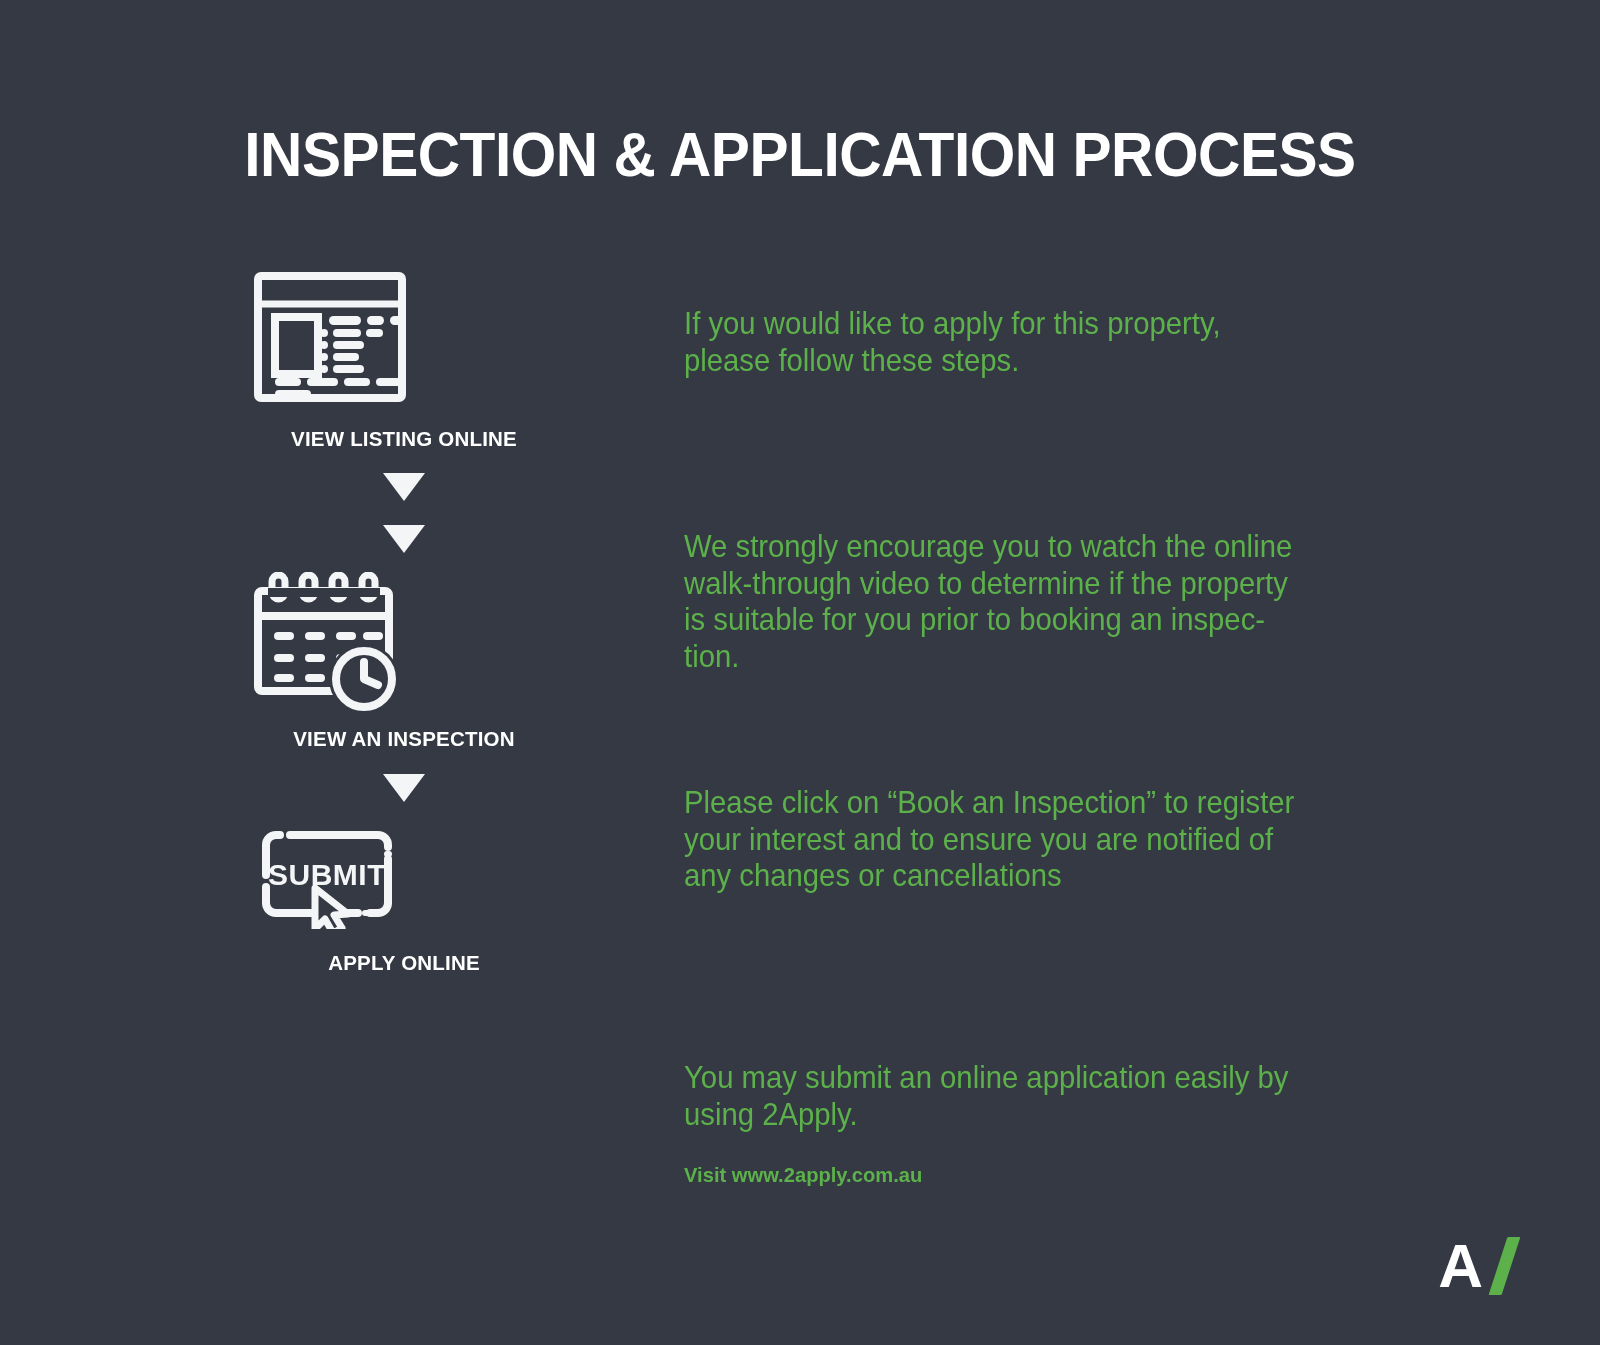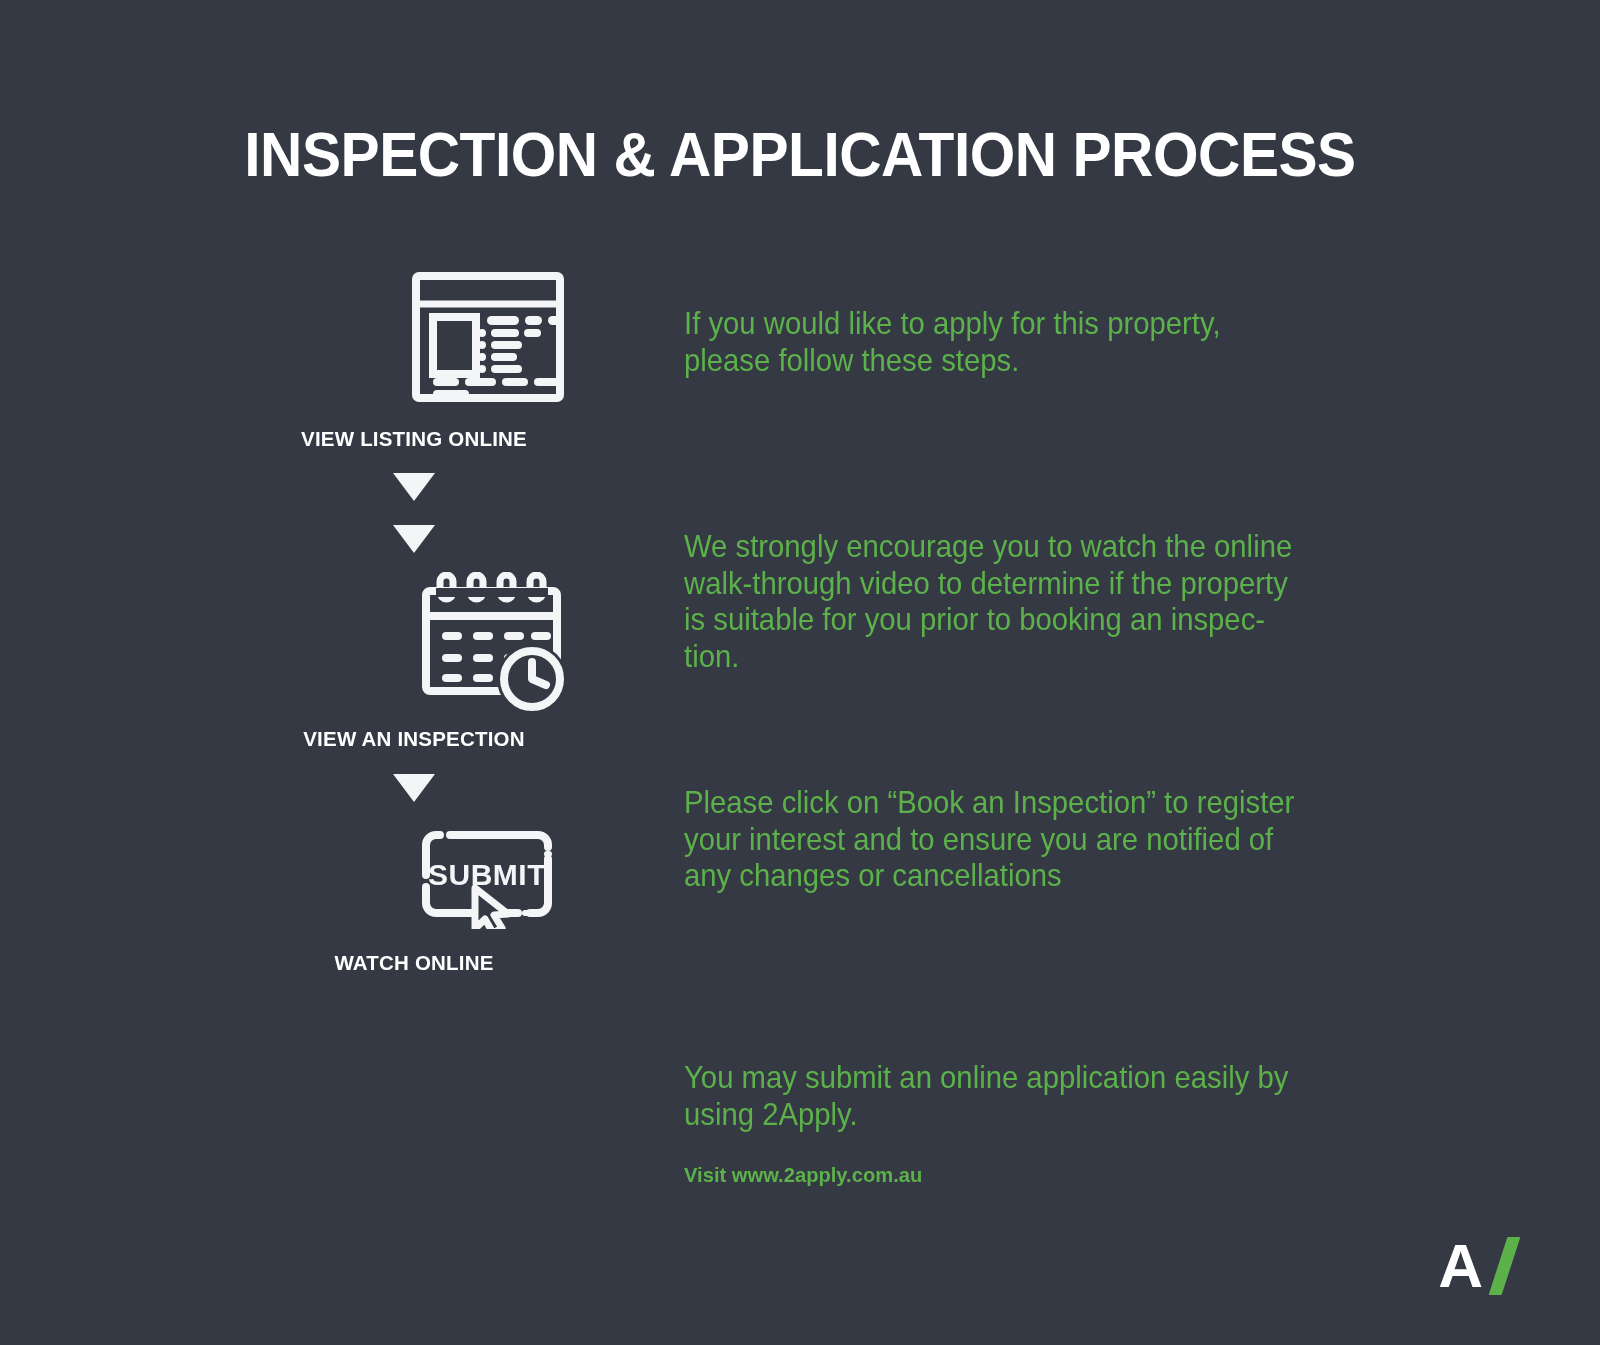--- a/index.html
+++ b/index.html
@@ -35,35 +35,35 @@
     font-weight: bold;
     font-size: 63px;
     letter-spacing: -0.5px;
     transform: scaleX(0.93);
     white-space: nowrap;
   }
 
   
   .steps {
     position: absolute;
-    left: 264px;
+    left: 254px;
     top: 262px;
     width: 300px;
   }
 
   .step {
     position: relative;
     width: 300px;
     text-align: center;
   }
 
   .step-icon {
     display: flex;
     align-items: center;
-    justify-content: flex-end;
+    justify-content: flex-start;
     height: 150px;
   }
 
   .step-label {
     color: #ffffff;
     font-family: "Liberation Sans", sans-serif;
     font-weight: bold;
     font-size: 20.5px;
     letter-spacing: 0.2px;
     line-height: 26px;
@@ -260,21 +260,21 @@
 
           <rect x="130" y="22" width="8" height="6" rx="3" fill="#f4f5f7"></rect>
           <rect x="108" y="81" width="8" height="6" rx="3" fill="#f4f5f7"></rect>
 
           <text x="73" y="56" text-anchor="middle" font-family="Liberation Sans, sans-serif" font-size="30" font-weight="bold" fill="#f4f5f7" letter-spacing="0.5">SUBMIT</text>
 
           <path d="M61 59 L61 100 L71 90 L79 104 L88 99 L80 86 L94 85 Z" fill="#353944" stroke="#f4f5f7" stroke-width="7" stroke-linejoin="round"></path>
         </svg>
       </div>
       <div style="height:16px"></div>
-      <div class="step-label">WATCH ONLINE</div>
+      <div class="step-label">APPLY ONLINE</div>
     </div>
 
   </div>
 
   <div class="copy-col">
     <div class="copy" style="top:305px;">If you would like to apply for this property,
 please follow these steps.</div>
 
     <div class="copy" style="top:528px;">We strongly encourage you to watch the online
 walk-through video to determine if the property

